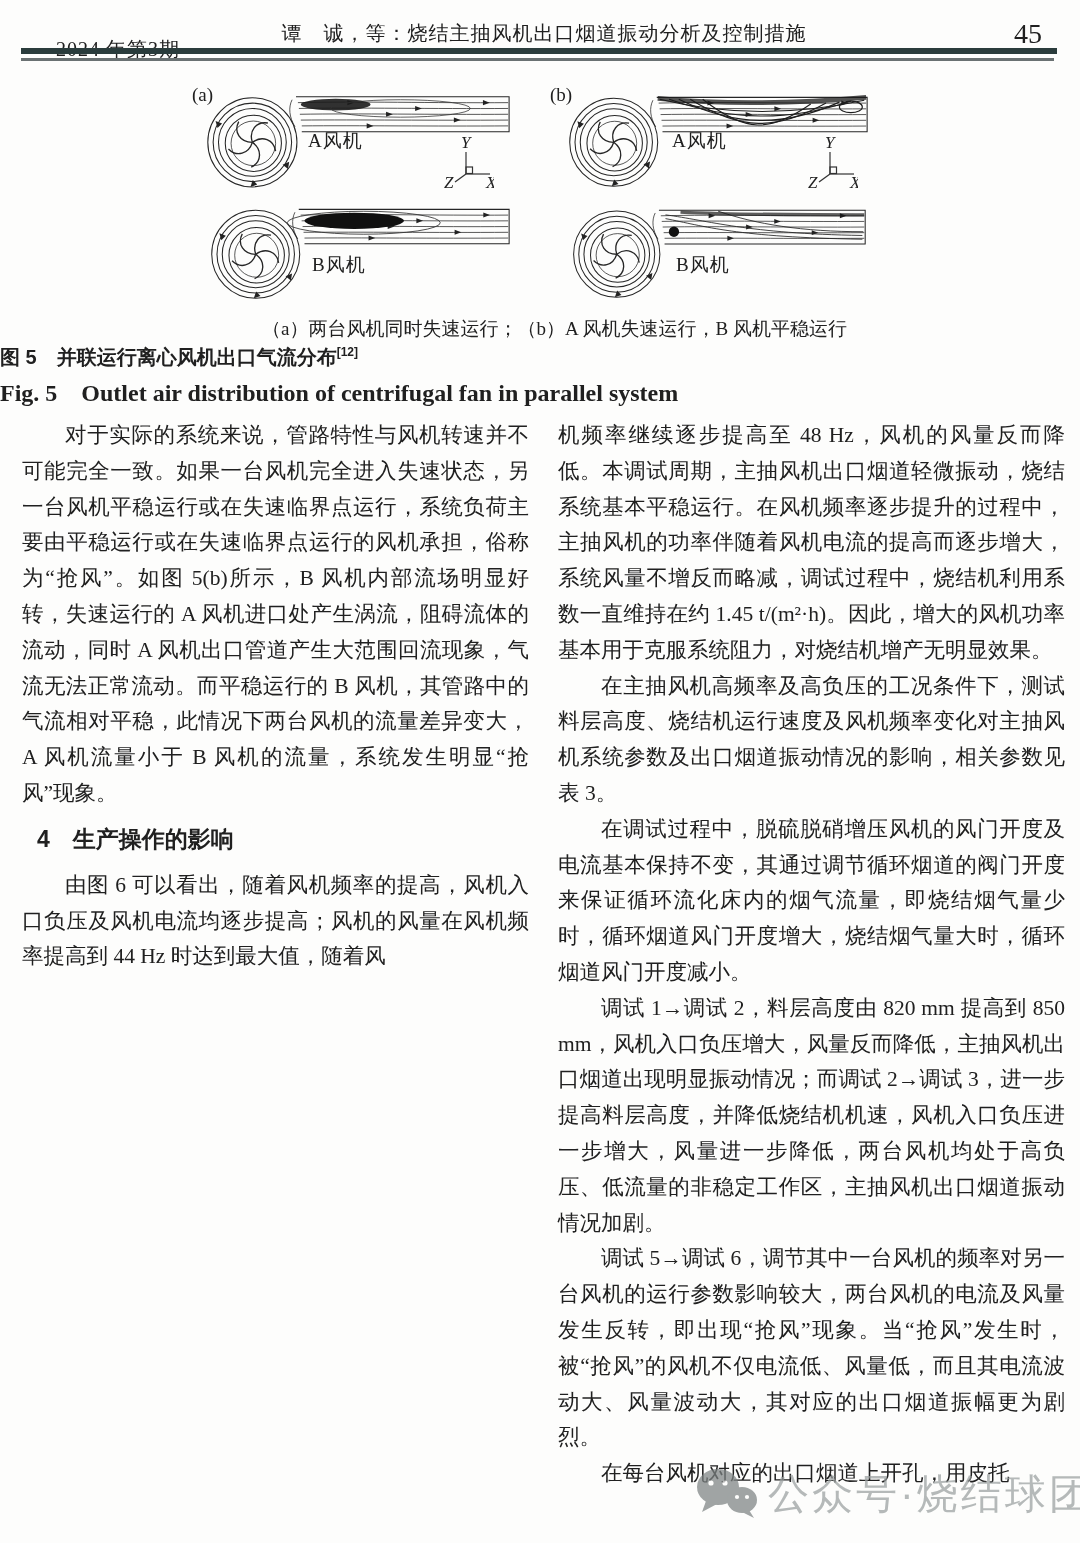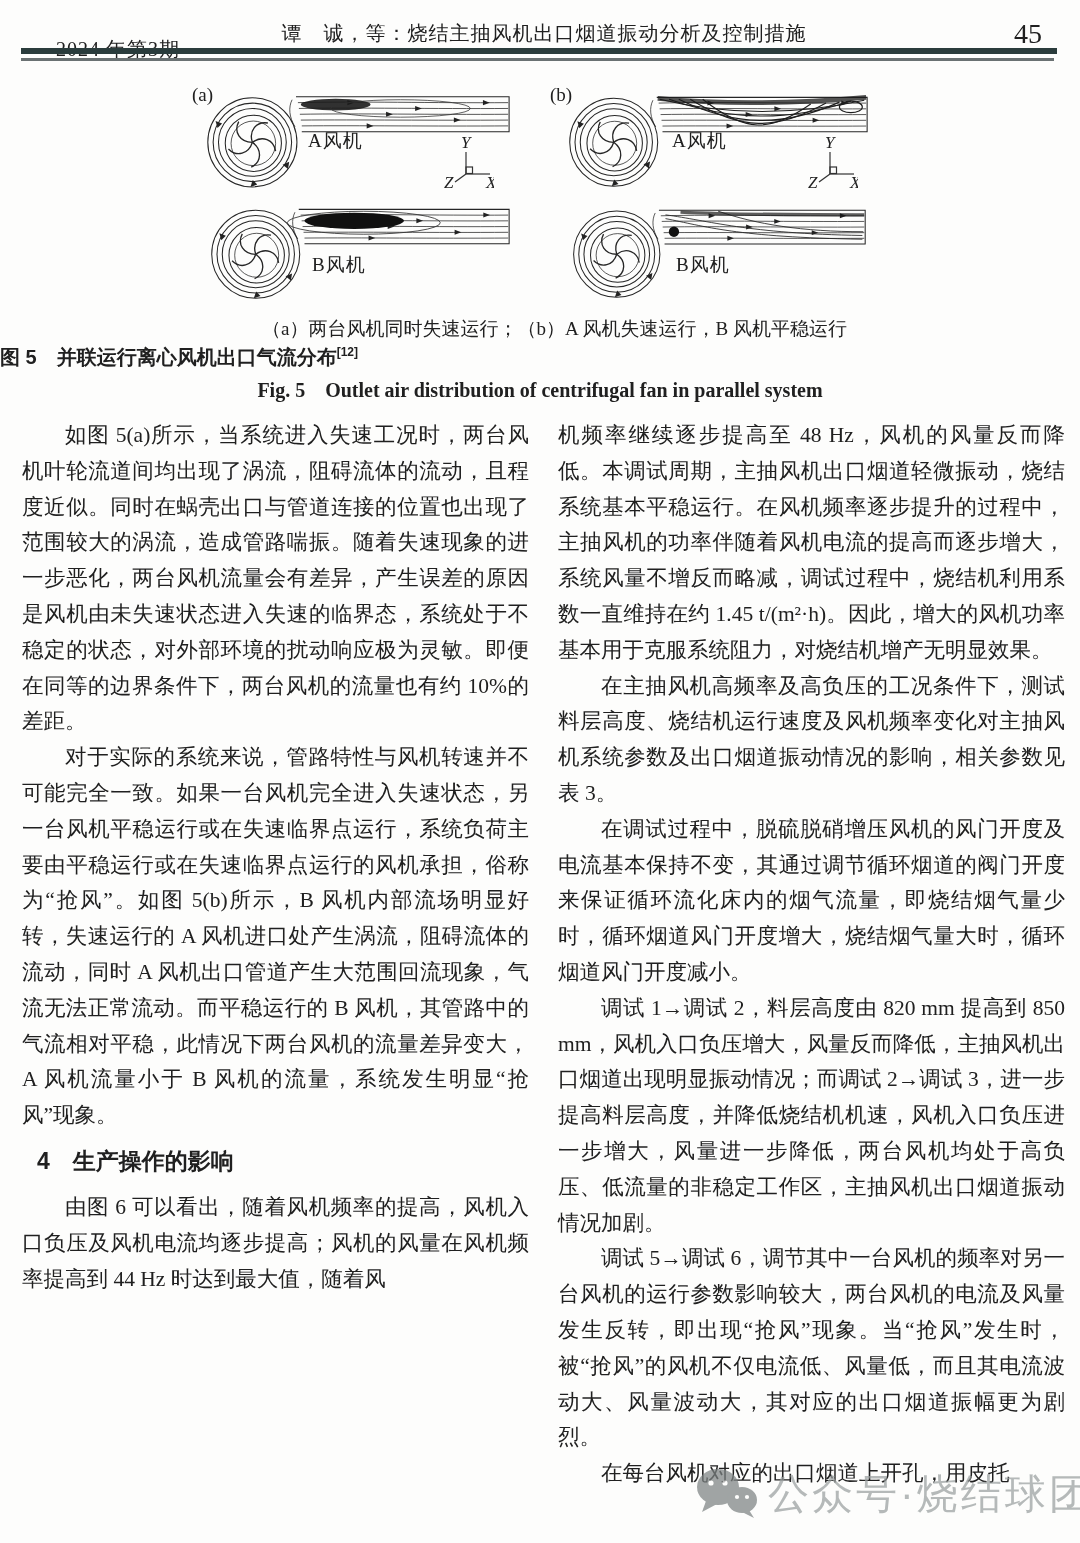--- a/index.html
+++ b/index.html
@@ -17,21 +17,21 @@
   
   .figure{position:absolute;left:180px;top:78px;width:720px;height:240px;}
   .figure svg{position:absolute;}
   .panel-label{position:absolute;font-size:19px;font-style:normal;}
   .fan-label{position:absolute;font-size:19px;letter-spacing:1px;}
   .fan-art{stroke:#262626;fill:none;}
   .cap1{position:absolute;left:0;right:0;top:316px;text-align:center;font-size:19px;padding-left:29px;}
   .cap2{position:absolute;left:0;right:0;top:344px;text-align:left;font-size:20px;font-weight:bold;
         font-family:"Liberation Sans","DejaVu Sans",sans-serif;}
   .cap2 sup{font-size:12px;}
-  .cap3{position:absolute;left:0;right:0;top:377px;text-align:center;font-size:20px;font-weight:bold;}
+  .cap3{position:absolute;left:0;right:0;top:377px;text-align:left;font-size:24px;font-weight:bold;}
   
   .col{position:absolute;top:418px;width:507px;font-size:21.5px;line-height:35.8px;
        text-align:justify;}
   .col-left{left:22px;}
   .col-right{left:558px;}
   .col p{margin:0;}
   .col p.indent{text-indent:2em;}
   .heading{margin:11px 0 13px 15px;font-size:23px;font-weight:bold;line-height:32px;
            font-family:"Liberation Sans","DejaVu Sans",sans-serif;text-align:left;}
   
@@ -165,21 +165,20 @@
     <span class="fan-label" style="left:496px;top:174px;">B风机</span>
   </div>
 
   <div class="cap1">（a）两台风机同时失速运行；（b）A 风机失速运行，B 风机平稳运行</div>
   <div class="cap2">
     <span>图 5　并联运行离心风机出口气流分布</span><sup>[12]</sup>
   </div>
   <div class="cap3">Fig. 5　Outlet air distribution of centrifugal fan in parallel system</div>
 
   <div class="col col-left">
-    <p class="indent">如图 5(a)所示，当系统进入失速工况时，两台风机叶轮流道间均出现了涡流，阻碍流体的流动，且程度近似。同时在蜗壳出口与管道连接的位置也出现了范围较大的涡流，造成管路喘振。随着失速现象的进一步恶化，两台风机流量会有差异，产生误差的原因是风机由未失速状态进入失速的临界态，系统处于不稳定的状态，对外部环境的扰动响应极为灵敏。即便在同等的边界条件下，两台风机的流量也有约 10%的差距。</p>
     <p class="indent">对于实际的系统来说，管路特性与风机转速并不可能完全一致。如果一台风机完全进入失速状态，另一台风机平稳运行或在失速临界点运行，系统负荷主要由平稳运行或在失速临界点运行的风机承担，俗称为“抢风”。如图 5(b)所示，B 风机内部流场明显好转，失速运行的 A 风机进口处产生涡流，阻碍流体的流动，同时 A 风机出口管道产生大范围回流现象，气流无法正常流动。而平稳运行的 B 风机，其管路中的气流相对平稳，此情况下两台风机的流量差异变大，A 风机流量小于 B 风机的流量，系统发生明显“抢风”现象。</p>
     <h2 class="heading">4　生产操作的影响</h2>
     <p class="indent">由图 6 可以看出，随着风机频率的提高，风机入口负压及风机电流均逐步提高；风机的风量在风机频率提高到 44 Hz 时达到最大值，随着风</p>
   </div>
 
   <div class="col col-right">
     <p>机频率继续逐步提高至 48 Hz，风机的风量反而降低。本调试周期，主抽风机出口烟道轻微振动，烧结系统基本平稳运行。在风机频率逐步提升的过程中，主抽风机的功率伴随着风机电流的提高而逐步增大，系统风量不增反而略减，调试过程中，烧结机利用系数一直维持在约 1.45 t/(m²·h)。因此，增大的风机功率基本用于克服系统阻力，对烧结机增产无明显效果。</p>
     <p class="indent">在主抽风机高频率及高负压的工况条件下，测试料层高度、烧结机运行速度及风机频率变化对主抽风机系统参数及出口烟道振动情况的影响，相关参数见表 3。</p>
     <p class="indent">在调试过程中，脱硫脱硝增压风机的风门开度及电流基本保持不变，其通过调节循环烟道的阀门开度来保证循环流化床内的烟气流量，即烧结烟气量少时，循环烟道风门开度增大，烧结烟气量大时，循环烟道风门开度减小。</p>
     <p class="indent">调试 1→调试 2，料层高度由 820 mm 提高到 850 mm，风机入口负压增大，风量反而降低，主抽风机出口烟道出现明显振动情况；而调试 2→调试 3，进一步提高料层高度，并降低烧结机机速，风机入口负压进一步增大，风量进一步降低，两台风机均处于高负压、低流量的非稳定工作区，主抽风机出口烟道振动情况加剧。</p>

